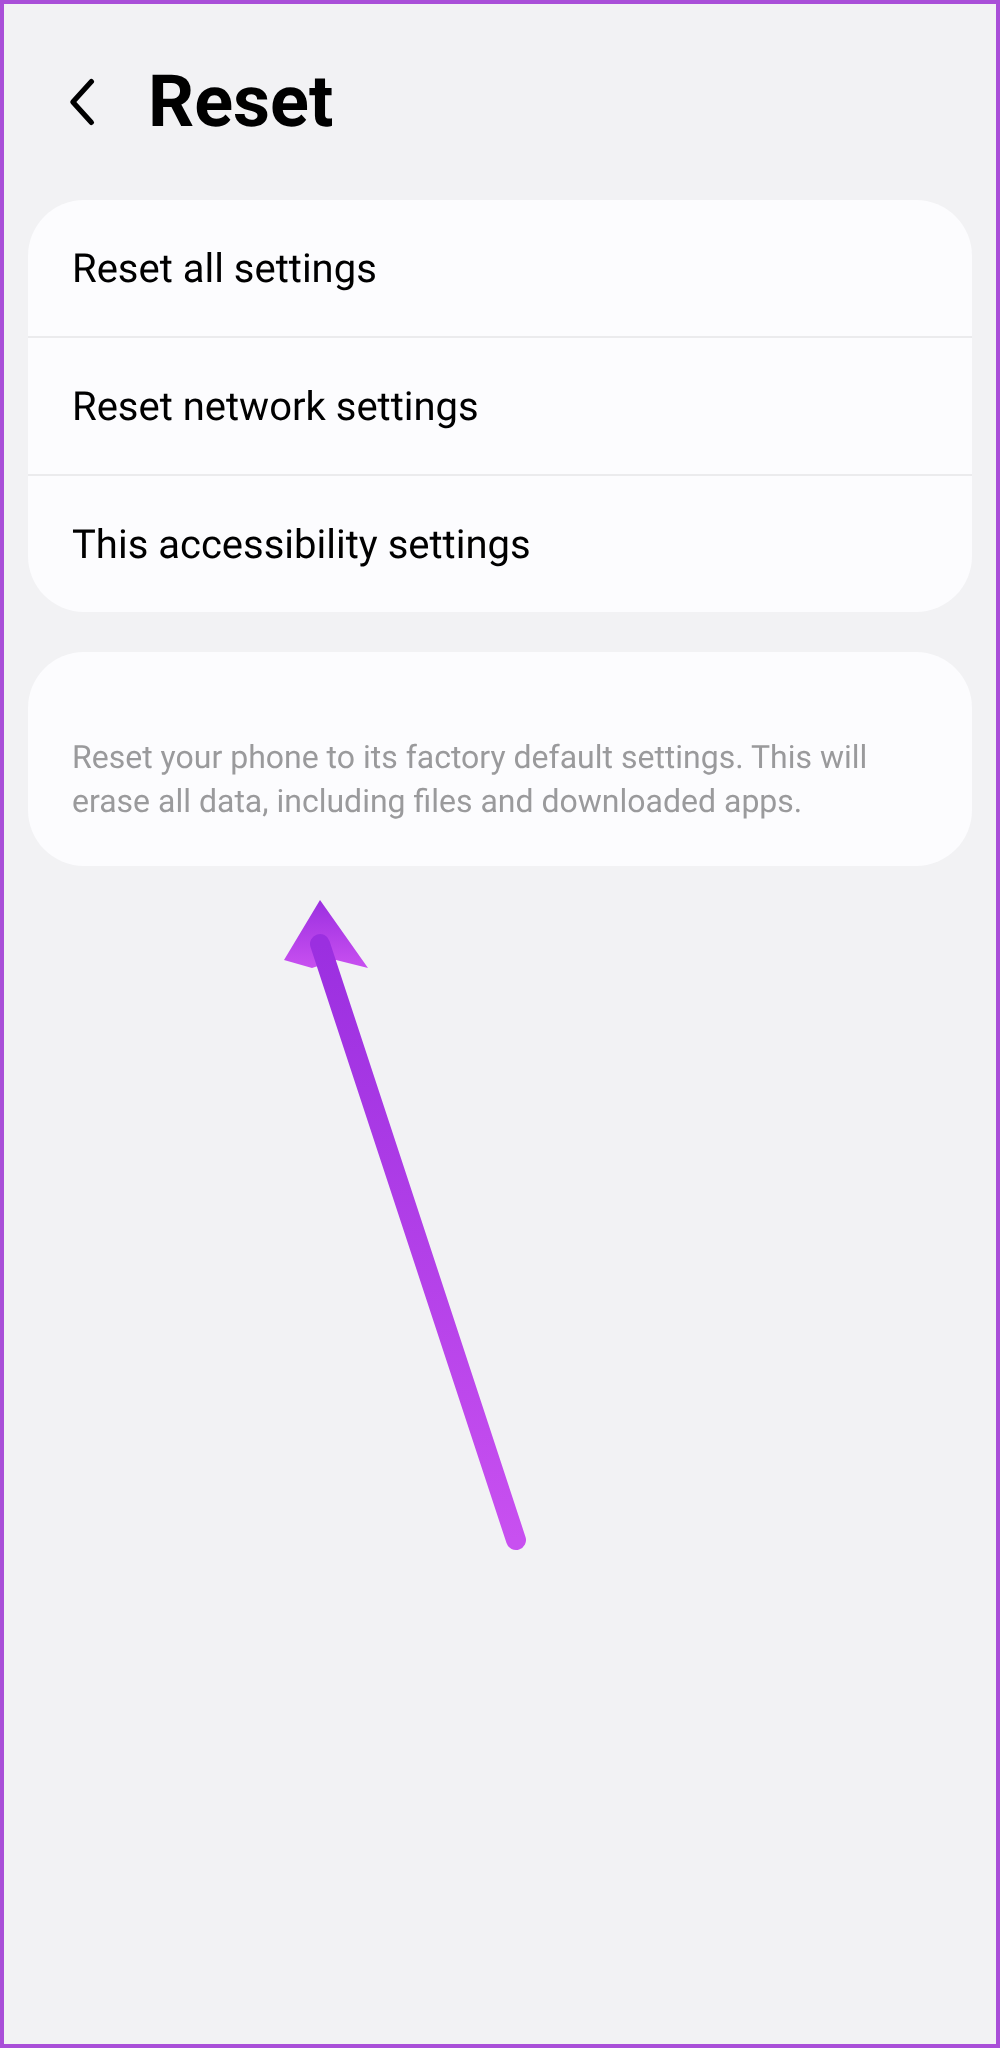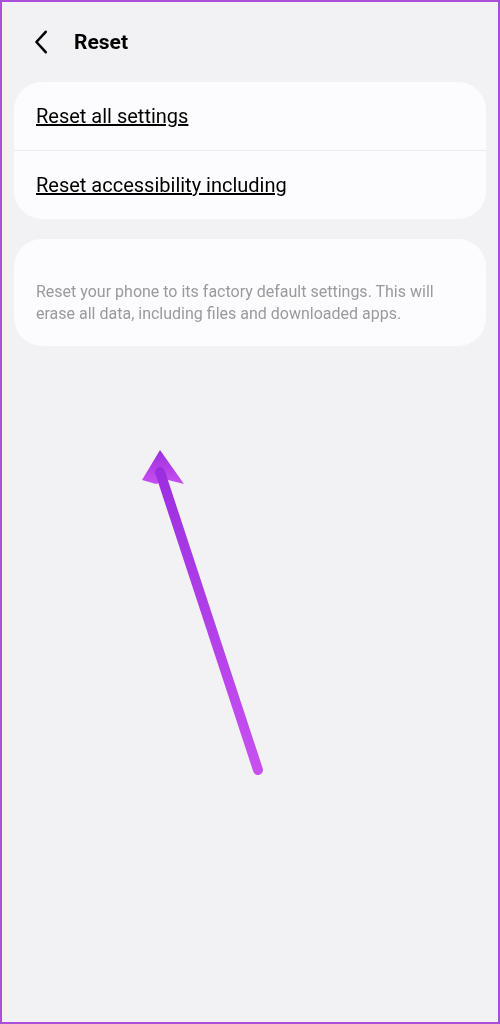--- a/index.html
+++ b/index.html
@@ -27,42 +27,41 @@
       display: flex;
       align-items: center;
       justify-content: center;
       margin-right: 20px;
     }
     .back-icon svg {
       width: 18px;
       height: 26px;
     }
     .header-title {
-      font-size: 21px;
+      font-size: 36px;
       font-weight: 700;
       color: #000;
     }
     .card {
       background: #fcfcfe;
       border-radius: 28px;
       margin: 0 12px 20px 12px;
       overflow: hidden;
     }
     .list-item {
       padding: 22px 22px;
       border-bottom: 1px solid #ebebed;
     }
     .list-item:last-child {
       border-bottom: none;
     }
     .item-title {
       font-size: 20px;
       font-weight: 400;
       color: #000;
-      text-decoration: underline;
     }
     .item-desc {
       font-size: 16px;
       color: #9a9a9c;
       line-height: 1.35;
       margin-top: 20px;
     }
     .annotation-arrow {
       position: absolute;
       left: 136px;
@@ -80,21 +79,24 @@
     </svg>
   </div>
   <div class="header-title">Reset</div>
 </div>
 
 <div class="card">
   <div class="list-item">
     <div class="item-title">Reset all settings</div>
   </div>
   <div class="list-item">
-    <div class="item-title">Reset accessibility including</div>
+    <div class="item-title">Reset network settings</div>
+  </div>
+  <div class="list-item">
+    <div class="item-title">This accessibility settings</div>
   </div>
 </div>
 
 <div class="card">
   <div class="list-item">
     <div class="item-desc">Reset your phone to its factory default settings. This will erase all data, including files and downloaded apps.</div>
   </div>
 </div>
 
 <svg class="annotation-arrow" width="140" height="340" viewBox="0 0 140 340">

